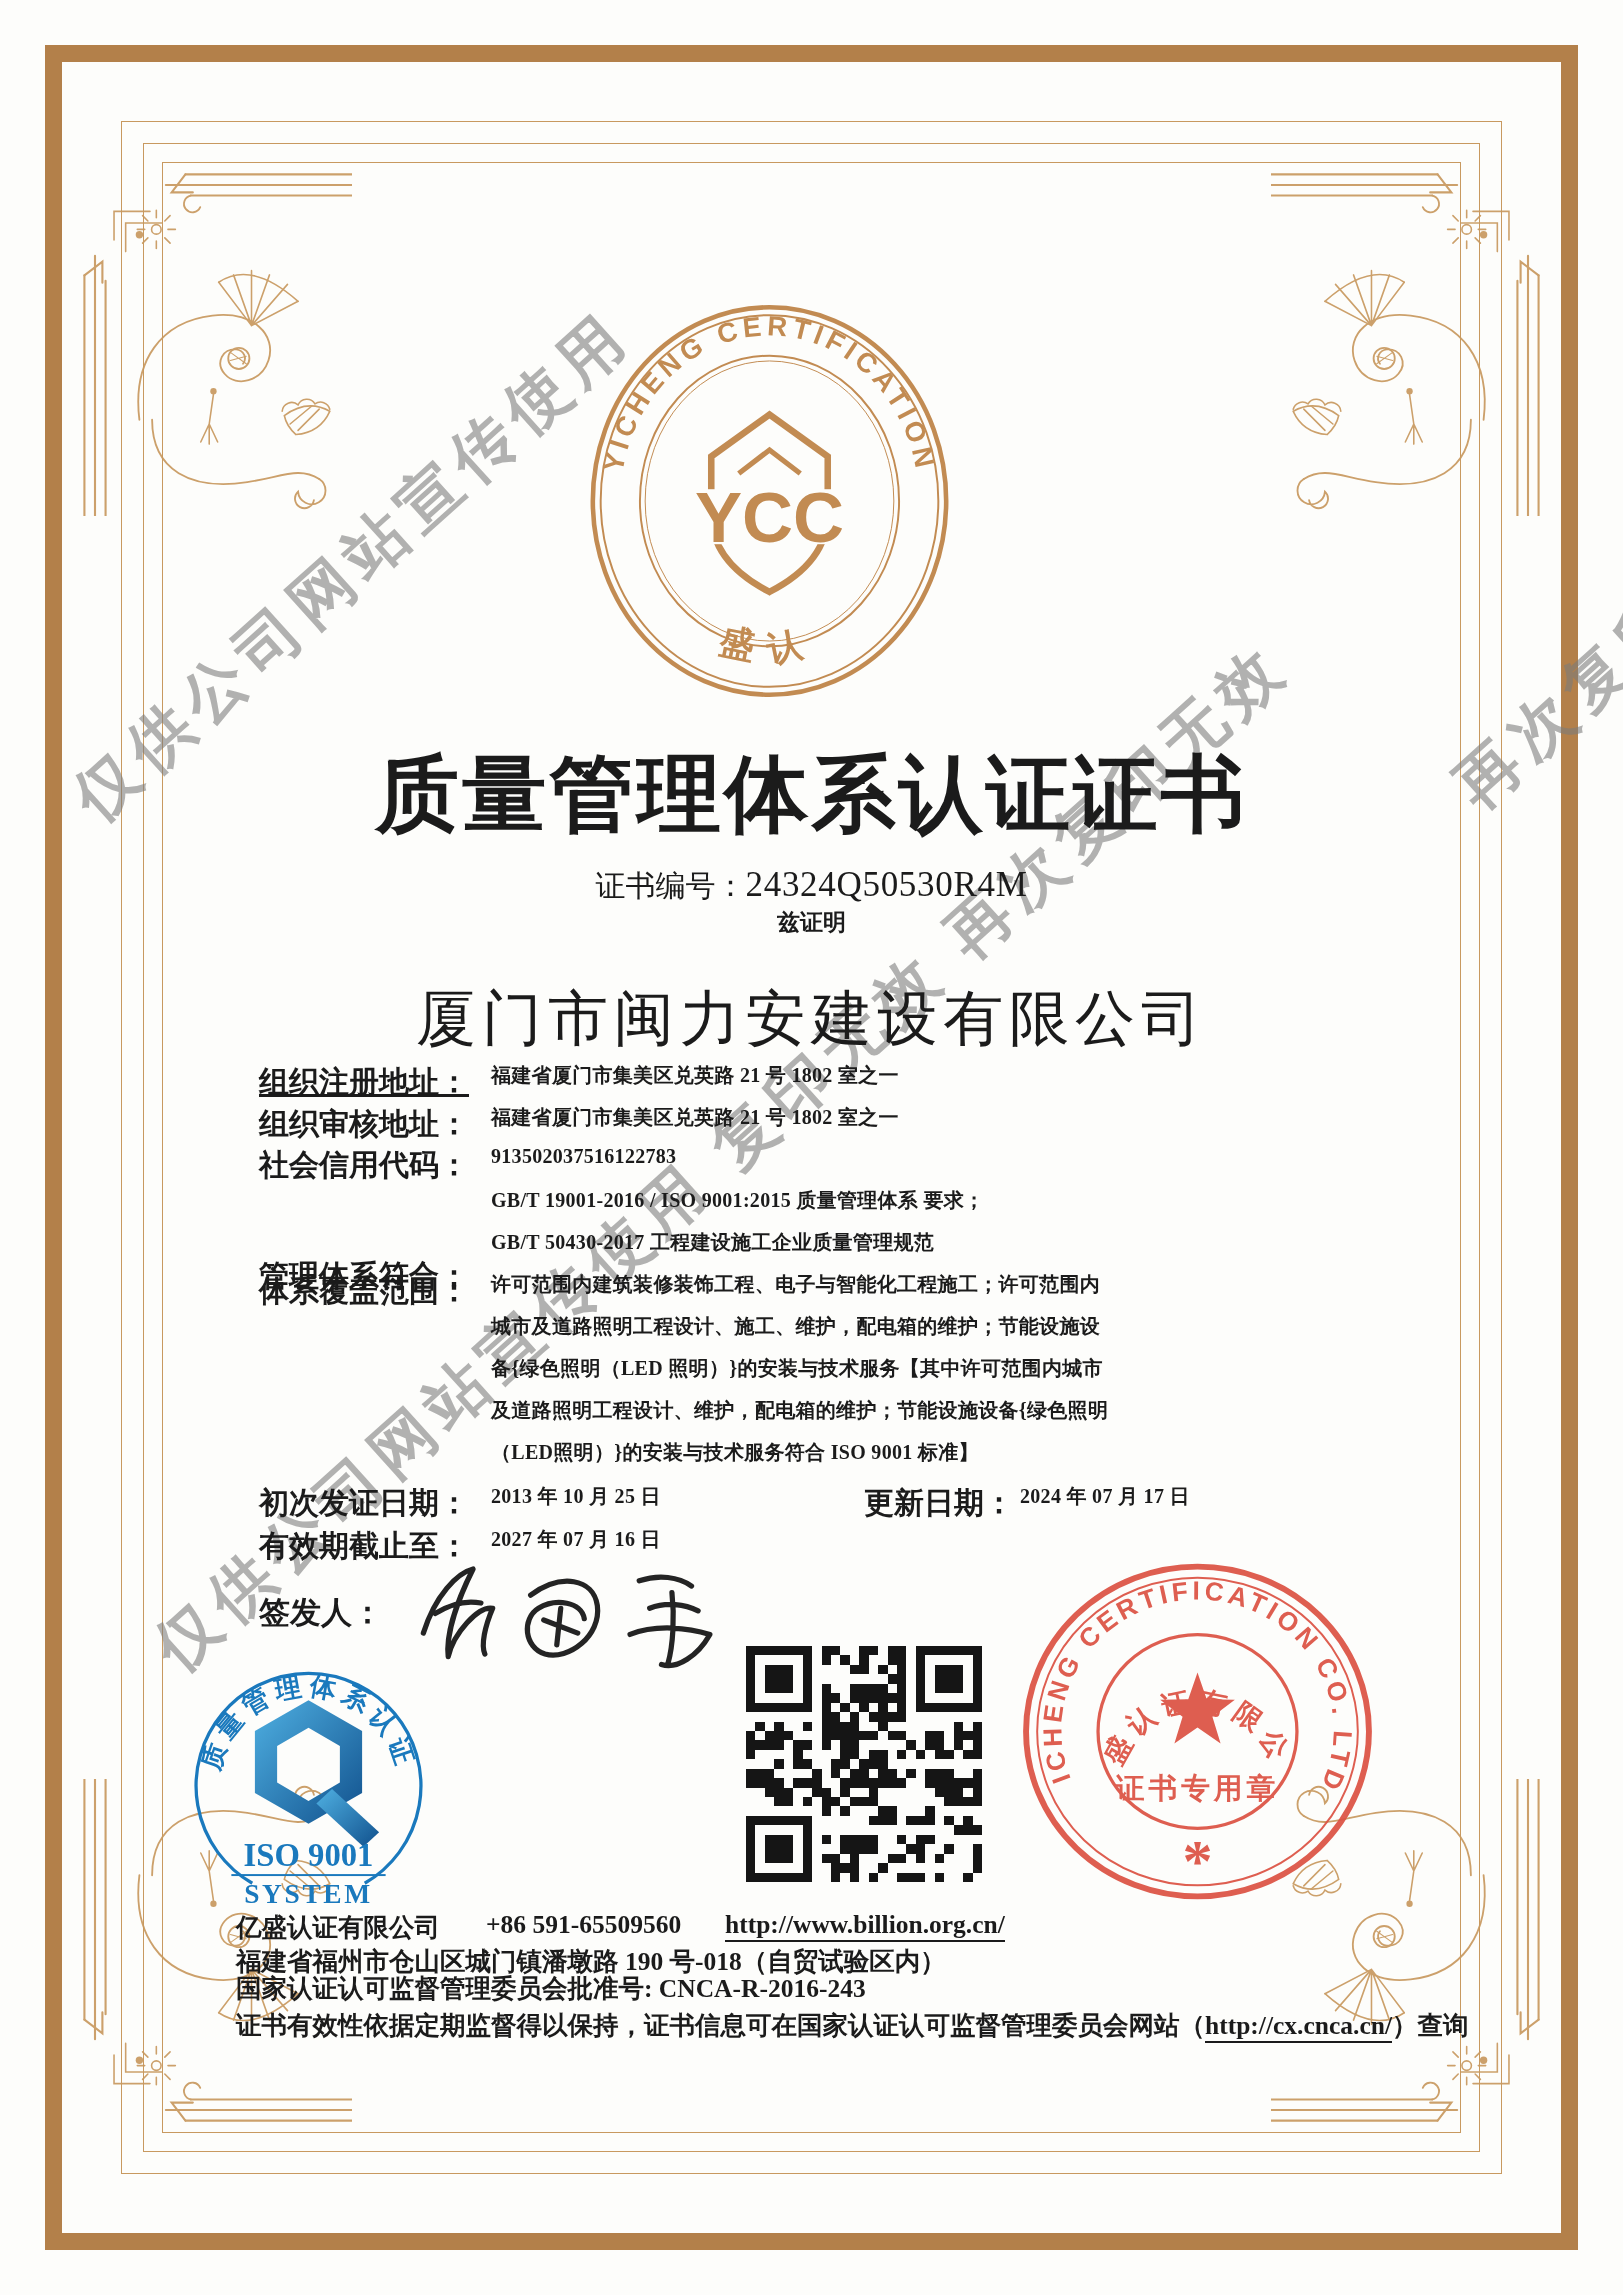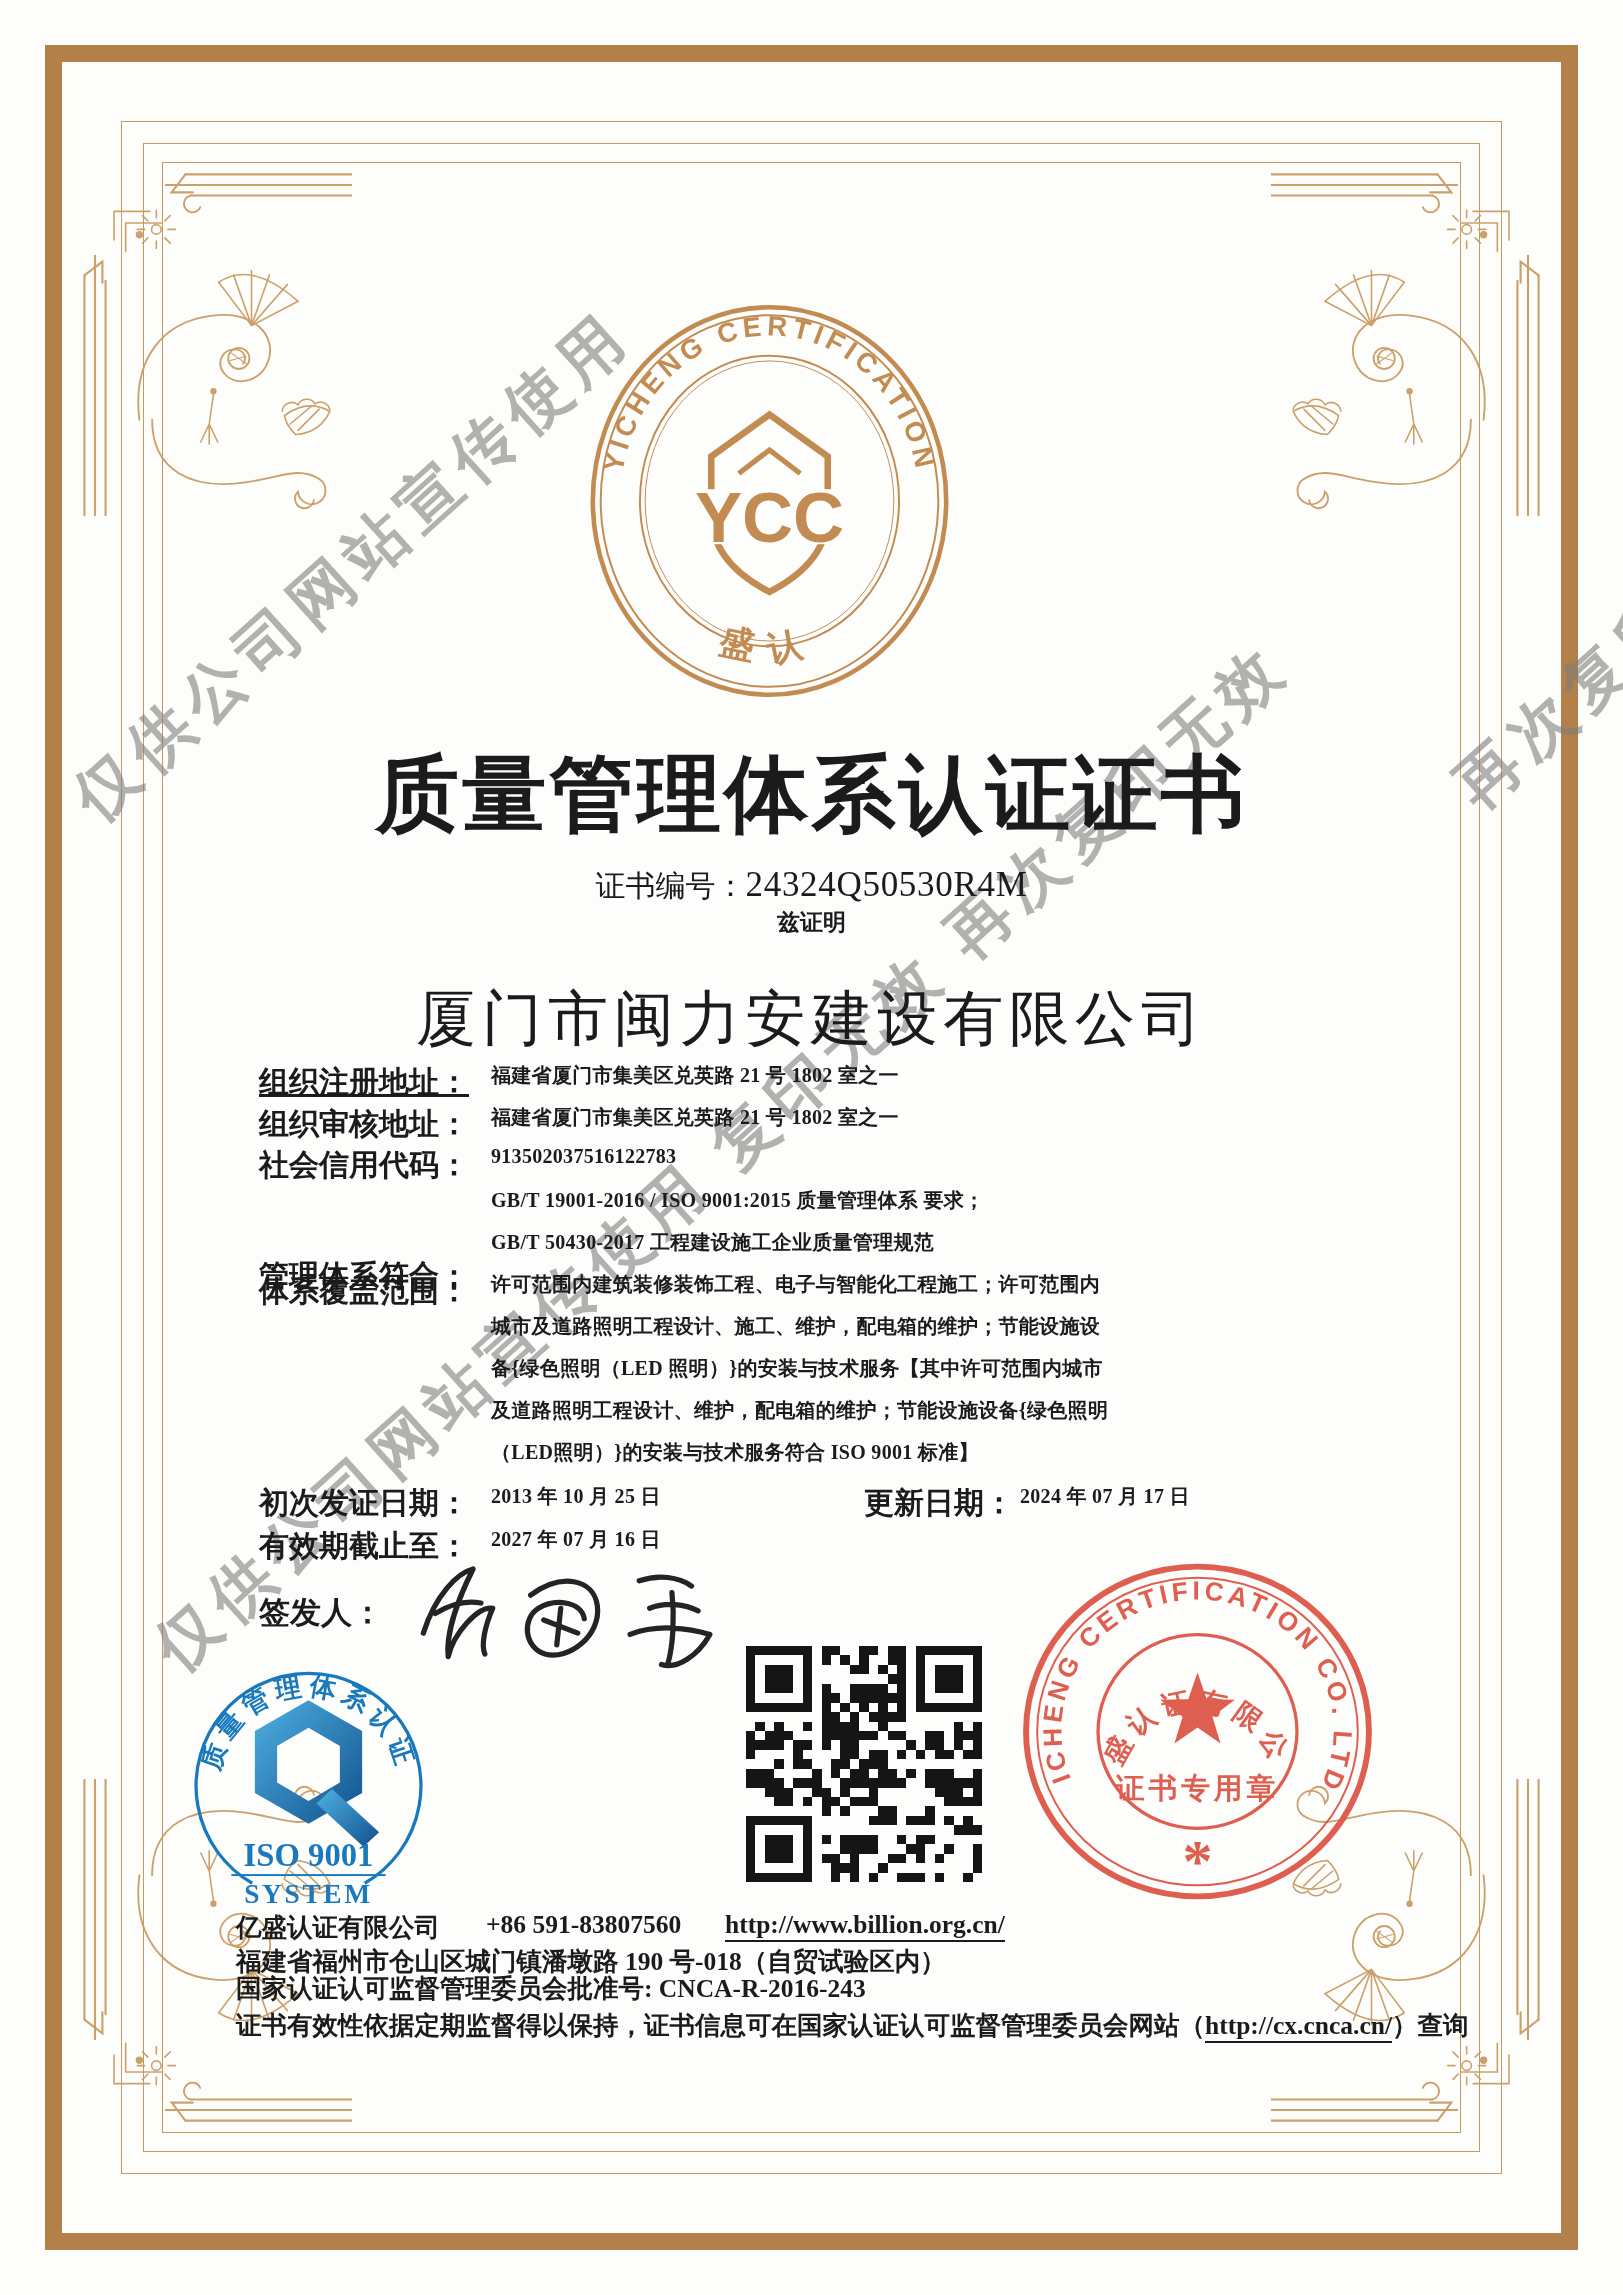--- a/index.html
+++ b/index.html
@@ -535,21 +535,21 @@
     </text>
     <text font-size="42" font-weight="bold" fill="#dc5244" letter-spacing="10">
       <textPath href="#stampArcCn" startOffset="50%" text-anchor="middle">亿盛认证有限公司</textPath>
     </text>
     <polygon fill="#dc5244" points="285,190 299.1,230.6 342.1,231.5 307.8,257.4 320.3,298.5 285,274 249.7,298.5 262.2,257.4 227.9,231.5 270.9,230.6"></polygon>
     <text x="285" y="382" text-anchor="middle" font-size="44" font-weight="bold" fill="#dc5244" letter-spacing="6">证书专用章</text>
     <text x="285" y="508" text-anchor="middle" font-size="92" font-weight="bold" fill="#dc5244">*</text>
   </svg>
 
   <div class="abs footer" style="left:236px;top:1910px;">亿盛认证有限公司</div>
-  <div class="abs footer" style="left:486px;top:1910px;">+86 591-83807560</div>
+  <div class="abs footer" style="left:486px;top:1910px;">+86 591-65509560</div>
   <div class="abs footer" style="left:725px;top:1910px;">
     <span class="u">http://www.billion.org.cn/</span>
   </div>
   <div class="abs footer" style="left:236px;top:1944px;">福建省福州市仓山区城门镇潘墩路 190 号-018（自贸试验区内）</div>
   <div class="abs footer" style="left:236px;top:1971px;">国家认证认可监督管理委员会批准号: CNCA-R-2016-243</div>
   <div class="abs footer" style="left:236px;top:2008px;">
     <span>证书有效性依据定期监督得以保持，证书信息可在国家认证认可监督管理委员会网站（</span><span class="u">http://cx.cnca.cn/</span><span>）查询</span>
   </div>
 
 </div>

